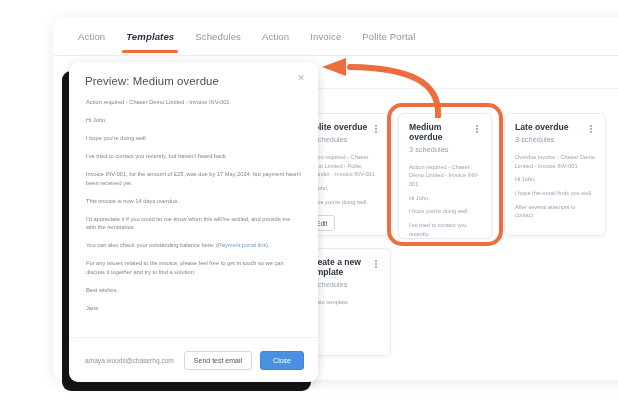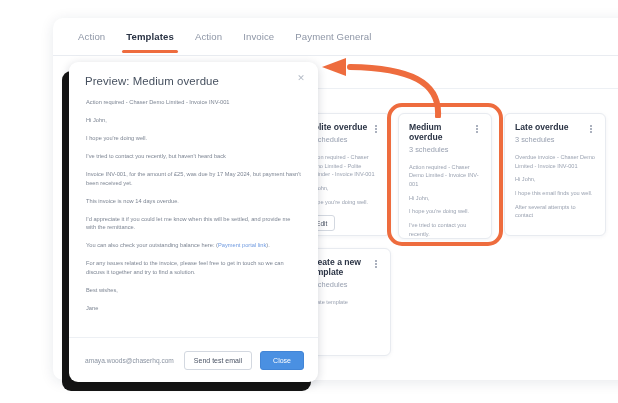--- a/index.html
+++ b/index.html
@@ -30,21 +30,21 @@
   }
   .tab {
     position: relative;
     font-size: 9.6px;
     color: #8e96a6;
     letter-spacing: .1px;
     padding: 10px 1px 11px 1px;
     white-space: nowrap;
     cursor: pointer;
   }
-  .tab.active { color: #2b3445; font-weight: bold; }
+  .tab.active { color: #2b3445; font-weight: bold; font-style: italic; }
   .tab.active::after {
     content: ""; position: absolute;
     left: -3px; right: -3px; bottom: 0; height: 2.2px;
     background: #ee6c3e; border-radius: 2px;
   }
   .panel-divider {
     position: absolute; left: 24px; right: 24px; top: 70px;
     height: 1px; background: #edf0f4;
   }
 
@@ -149,23 +149,24 @@
 </style>
 </head>
 <body>
 
 <div id="stage">
 
   <div class="settings-panel">
     <div class="tabbar">
       <div class="tab">Action</div>
       <div class="tab active">Templates</div>
+      <div class="tab">Schedules</div>
       <div class="tab">Action</div>
       <div class="tab">Invoice</div>
-      <div class="tab">Payment General</div>
+      <div class="tab">Polite Portal</div>
     </div>
     <div class="panel-divider"></div>
   </div>
 
   <div class="card" id="card-polite">
     <div class="card-head">
       <div>
         <div class="card-title">Polite overdue</div>
         <div class="card-sub">3 schedules</div>
       </div>

